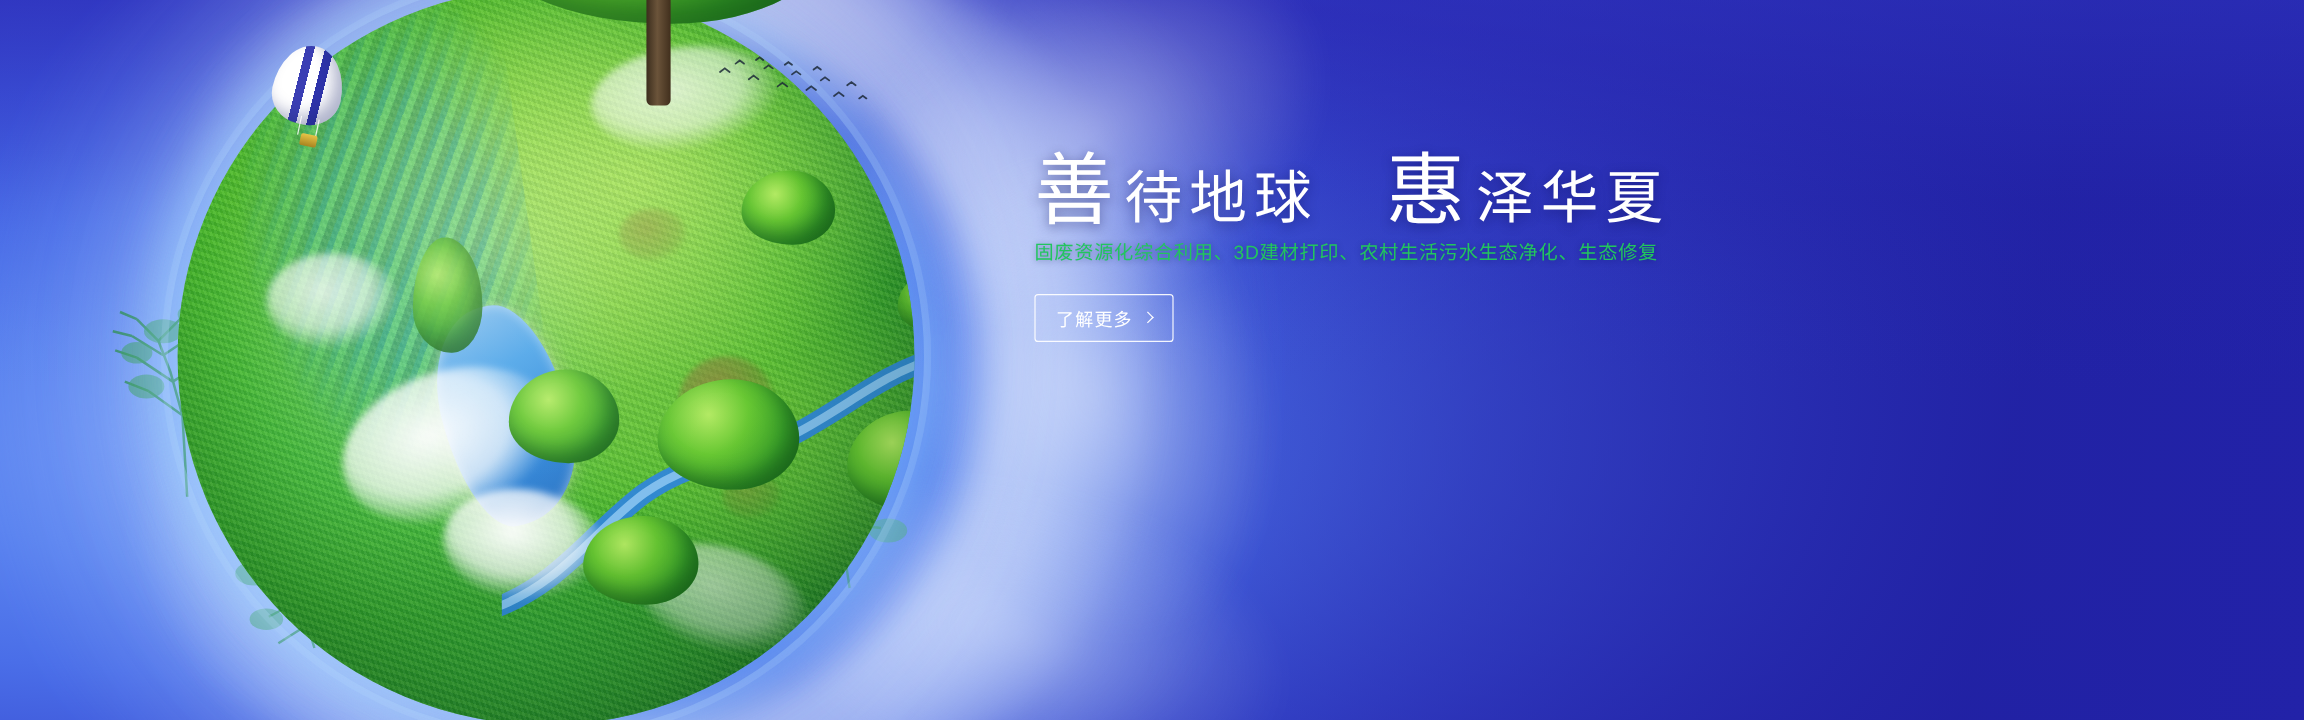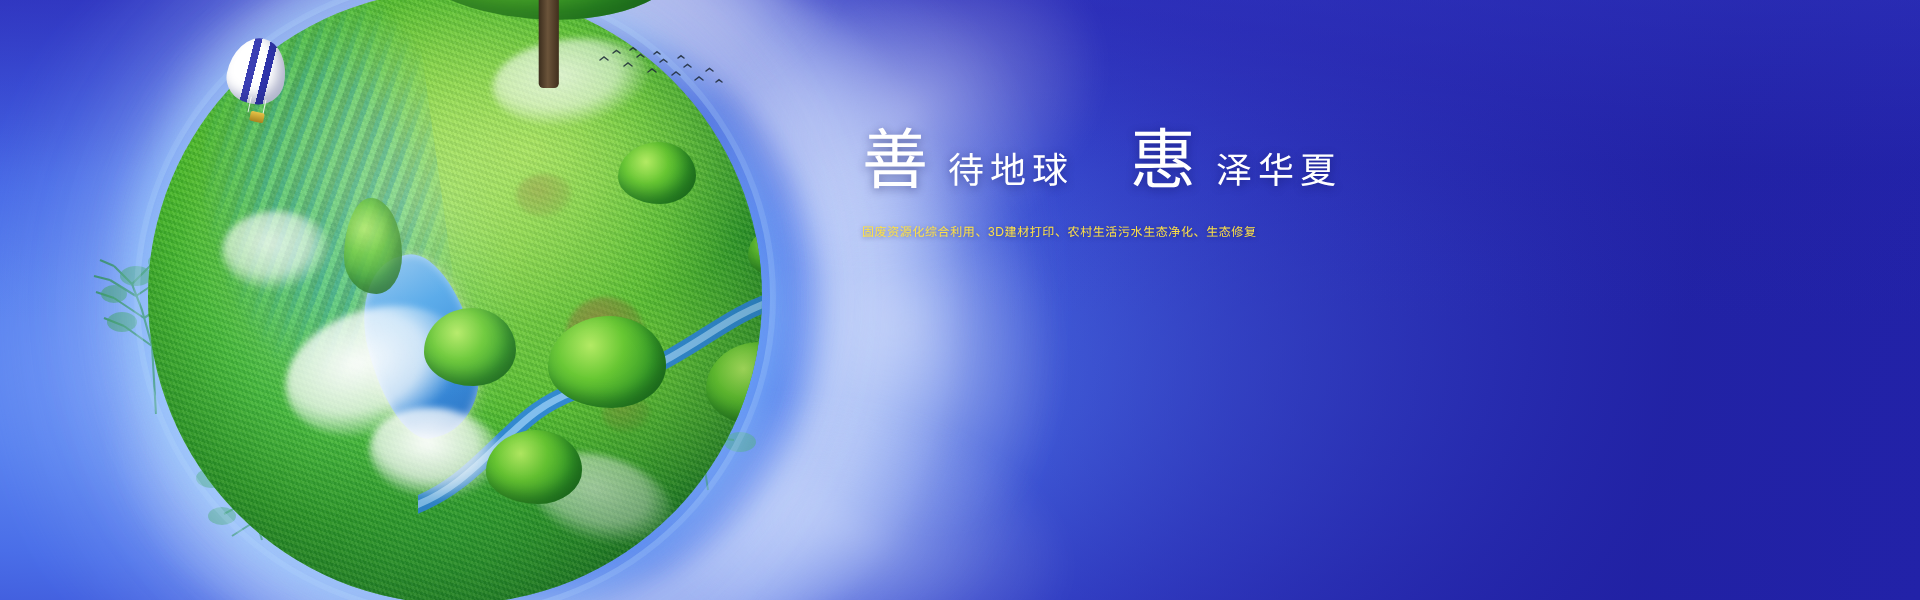--- a/index.html
+++ b/index.html
@@ -262,40 +262,40 @@
     text-shadow: 0 2px 10px rgba(10,14,80,.45);
     font-family: "Liberation Serif", "DejaVu Serif", serif;
   }
   .headline .big {
     font-size: 66px;
     line-height: 1;
     letter-spacing: 0;
     font-weight: 400;
   }
   .headline .small {
-    font-size: 36px;
+    font-size: 48px;
     line-height: 1;
     letter-spacing: 6px;
-    margin-left: 20px;
+    margin-left: 9px;
     font-weight: 400;
   }
   .headline .gap { display: inline-block; width: 56px; }
 
   .tagline {
     margin-top: 22px;
     color: #ffffff;
     font-size: 25px;
     letter-spacing: 7.5px;
     white-space: nowrap;
     text-shadow: 0 1px 6px rgba(10,14,80,.40);
   }
   .desc {
-    margin-top: 28px;
-    color: #fde047;
-    font-size: 12px;
+    margin-top: 3px;
+    color: #22c55e;
+    font-size: 16px;
     letter-spacing: .6px;
     white-space: nowrap;
     text-shadow: 0 1px 5px rgba(10,14,80,.40);
   }
   .cta {
     margin-top: 24px;
     display: inline-flex;
     align-items: center;
     justify-content: center;
     gap: 9px;
@@ -470,15 +470,19 @@
       <span class="big">善</span>
       <span class="small">待地球</span>
       <span class="gap"></span>
       <span class="big">惠</span>
       <span class="small">泽华夏</span>
     </div>
 
 
     <div class="desc">固废资源化综合利用、3D建材打印、农村生活污水生态净化、生态修复</div>
 
+    <a class="cta" href="#">
+      <span>了解更多</span>
+      <span class="chev"></span>
+    </a>
   </div>
 
 </div>
 
 </body></html>

